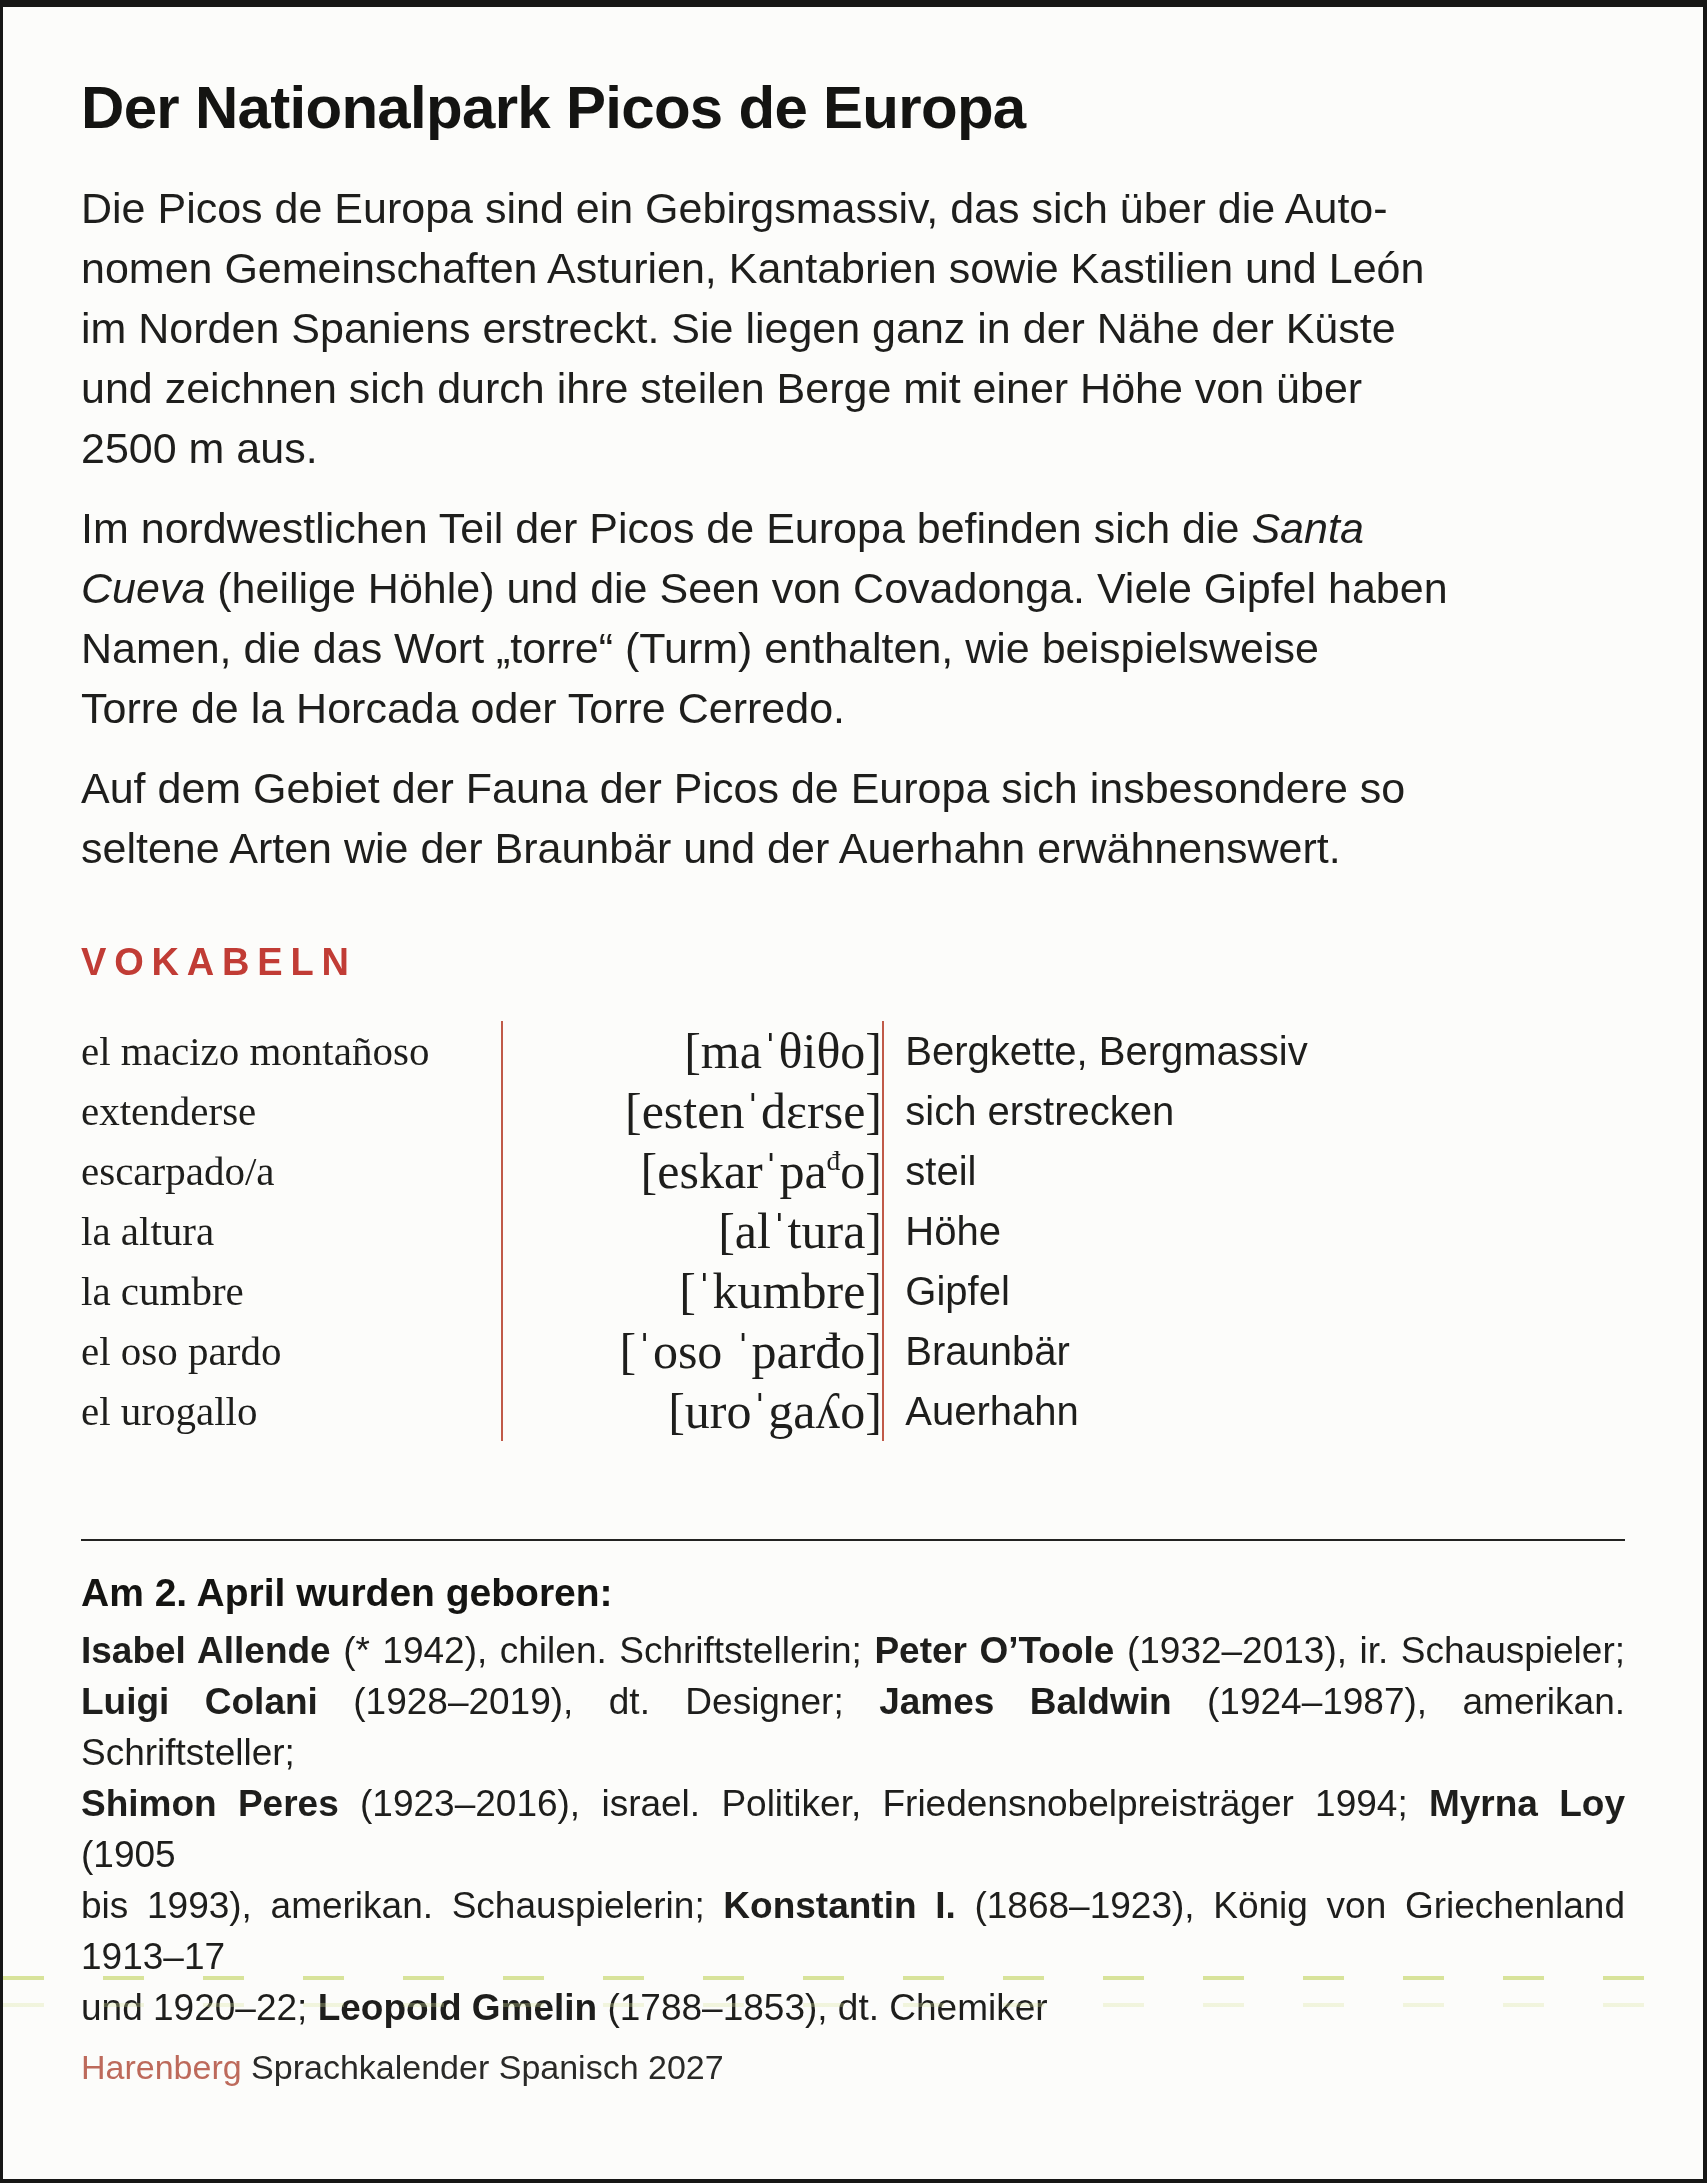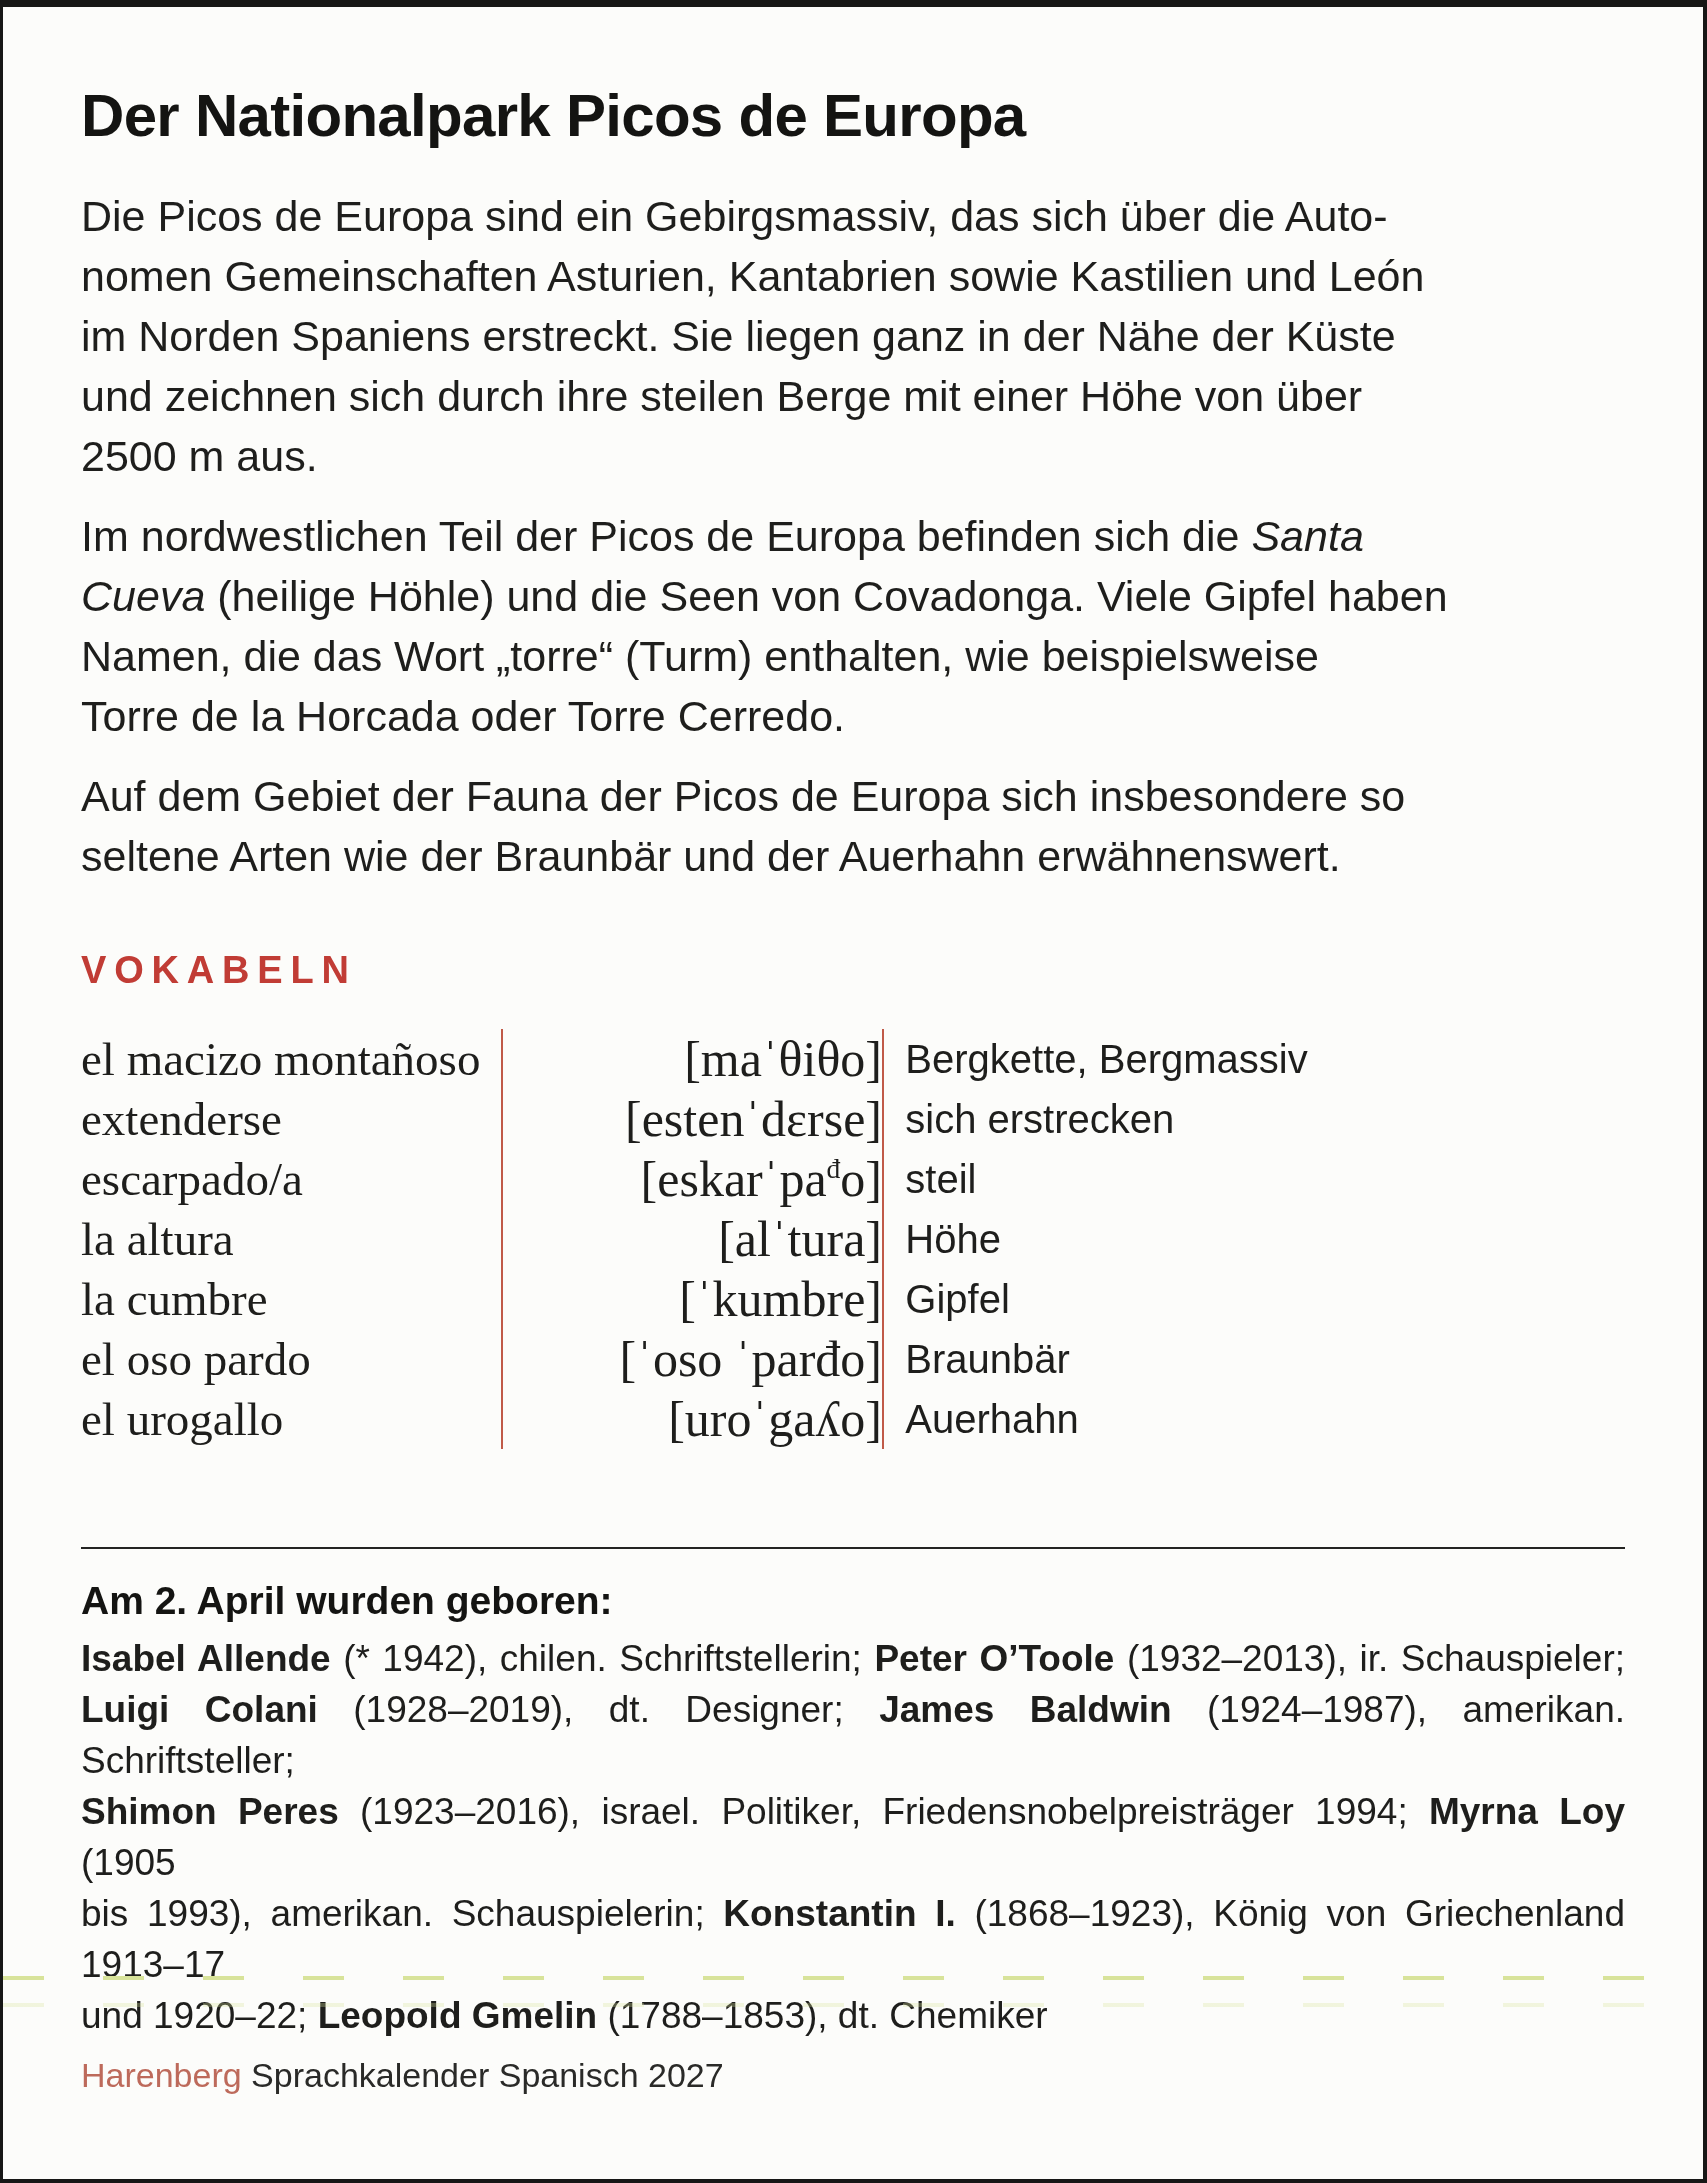--- a/index.html
+++ b/index.html
@@ -6,21 +6,21 @@
   .page{
     position:relative;
     width:1707px;
     height:2183px;
     box-sizing:border-box;
     background:#fcfcfa;
     border-top:7.1px solid #171716;
     border-left:3.6px solid #171716;
     border-right:4.3px solid #171716;
     border-bottom:4.3px solid #171716;
-    padding:16px 78px;
+    padding:8px 78px;
     overflow:hidden;
     font-family:"Liberation Sans", sans-serif;
     color:#1e1e1c;
   }
   .title{
     margin:60px 0 0 0;
     font-weight:bold;
     font-size:60px;
     line-height:1.1;
     letter-spacing:-0.7px;
@@ -40,21 +40,21 @@
     line-height:1.15;
     letter-spacing:7.8px;
     color:var(--accent,#c13c35);
   }
   .vtable{
     margin-top:36px;
     display:grid;
     grid-template-columns:420px 381px 1fr;
   }
   .vcell{line-height:60px;}
-  .v-es{font-family:"Liberation Serif", serif; font-size:47px;}
+  .v-es{font-family:"Liberation Serif", serif; font-size:41px;}
   .v-ipa{
     font-family:"Liberation Serif", serif;
     font-size:50px;
     border-left:2.8px solid var(--divider,#c05a48);
     padding-left:21.3px;
     text-align:right;
   }
   .v-de{
     font-size:40px;
     border-left:2.8px solid var(--divider,#c05a48);

